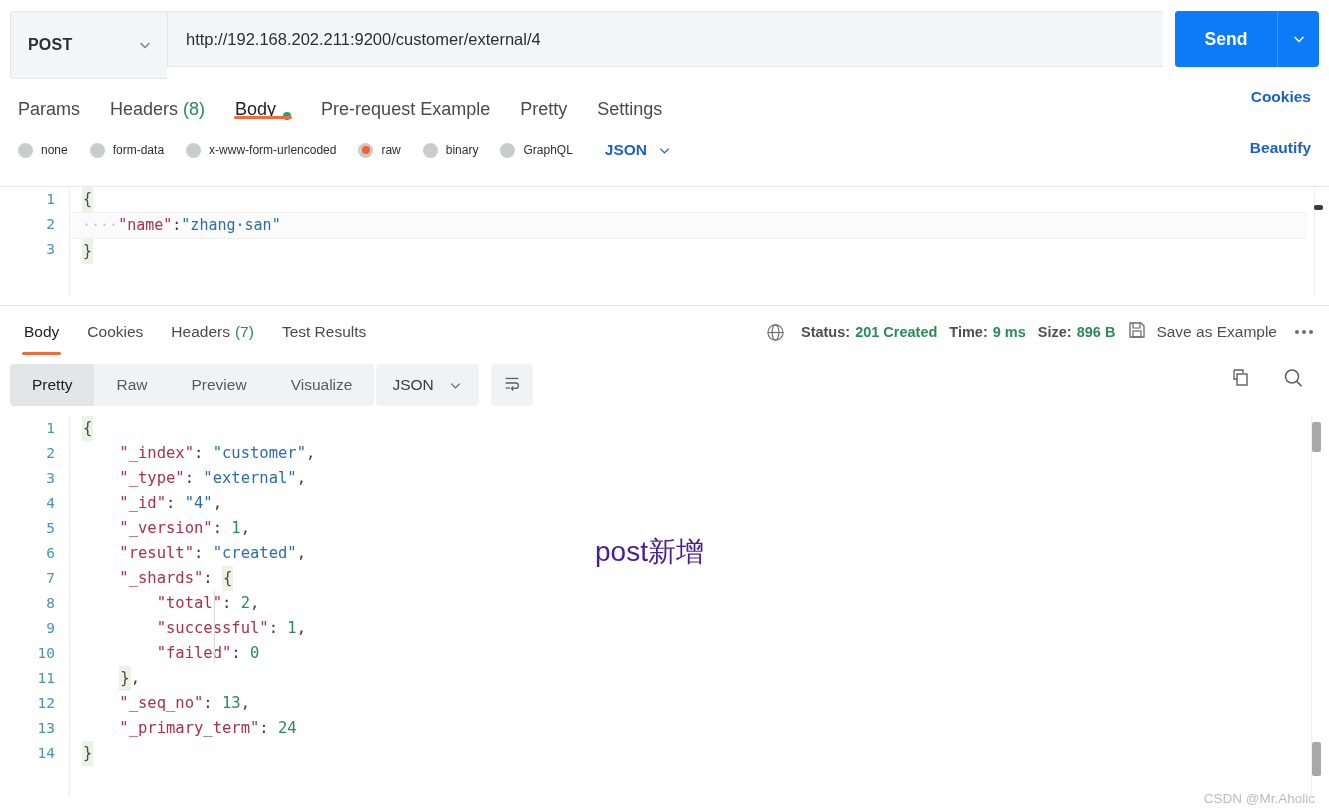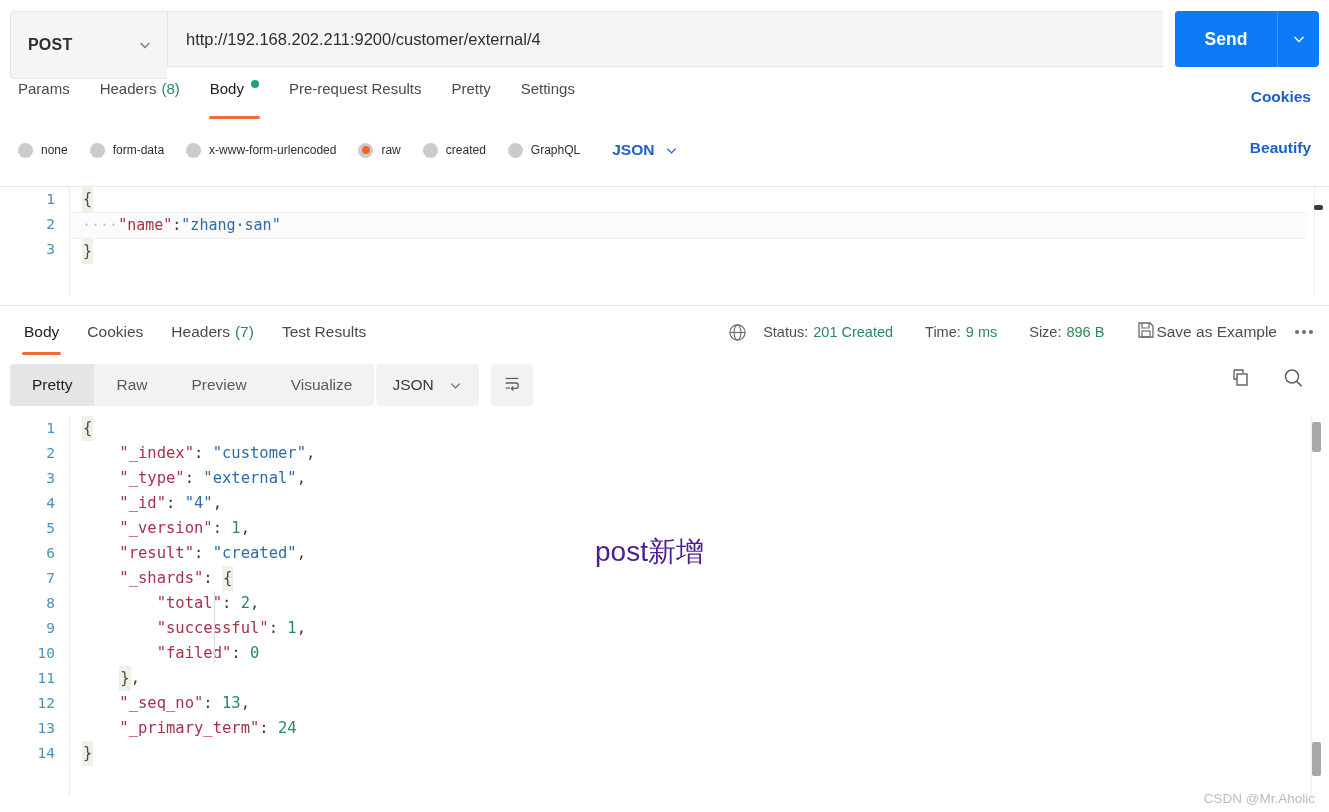--- a/index.html
+++ b/index.html
@@ -60,22 +60,22 @@
     width: 42px; display:flex; align-items:center; justify-content:center;
     border-left: 1px solid #3f96f9; color:#fff; cursor:pointer;
   }
 
   
   .req-tabs {
     position: absolute; left: 0; top: 80px; width: 1329px; height: 40px;
   }
   .tabs-inner { display:flex; align-items:center; height: 40px; padding-left: 18px; gap: 0px; }
   .rtab {
-    position: relative; height: 40px; display:flex; align-items:flex-start;
-    padding: 0 15px; font-size: 15px; color: #4a4a4a; cursor: pointer; white-space: nowrap;
+    position: relative; height: 40px; display:flex; align-items:flex-end;
+    padding: 0 15px; font-size: 18px; color: #4a4a4a; cursor: pointer; white-space: nowrap;
   }
   .rtab.first { padding-left: 0; }
   .rtab.active { color: #212121; font-weight: 400; }
   .rtab .under {
     position:absolute; left:14px; right:14px; bottom: 1px; height: 3px;
     background: #f26b3a; border-radius: 2px;
   }
   .rtab .cnt { color: #2a8a5a; margin-left: 5px; }
   .dot-green {
     width: 8px; height: 8px; border-radius: 50%; background: #1ea672;
@@ -168,24 +168,24 @@
   .rstab .under2 {
     position:absolute; left: 12px; right: 12px; bottom: -4px; height: 3px;
     background:#f26b3a; border-radius:2px;
   }
   .rstab .cnt { color:#2a8a5a; margin-left:5px; }
 
   .status-bar {
     position:absolute; right: 12px; top: 316px; height: 32px;
     display:flex; align-items:center; gap: 0px; white-space: nowrap;
   }
-  .sb-item { font-size: 14.5px; color: #4f4f4f; margin-right: 32px; display:flex; align-items:center; gap:5px; }
+  .sb-item { font-size: 14.5px; color: #4f4f4f; margin-right: 12px; display:flex; align-items:center; gap:5px;font-weight:bold; }
   .sb-val { color: #2a8a5a; }
   .sb-icon { color:#6b6b6b; display:flex; align-items:center; margin-right: 16px; }
-  .save-ex { display:flex; align-items:center; font-size:15.5px; color:#4f4f4f; cursor:pointer; margin-right: 14px;}
+  .save-ex { display:flex; align-items:center; gap:9px; font-size:15.5px; color:#4f4f4f; cursor:pointer; margin-right: 14px;}
   .dots { display:flex; gap:3px; align-items:center; cursor:pointer; padding: 4px; }
   .dots i { width:4px; height:4px; border-radius:50%; background:#6b6b6b; display:block; }
 
   
   .resp-toolbar {
     position:absolute; left: 10px; top: 364px; height: 42px;
     display:flex; align-items:center;text-align:center;
   }
   .seg {
     display:flex; align-items:center; background:#f1f2f3; border-radius:4px; overflow:hidden; height: 42px;
@@ -286,21 +286,21 @@
       <div class="rtab">
         <span>Headers</span>
         <span class="cnt">(8)</span>
       </div>
       <div class="rtab active">
         <span>Body</span>
         <span class="dot-green"></span>
         <span class="under"></span>
       </div>
       <div class="rtab">
-        <span>Pre-request Results</span>
+        <span>Pre-request Example</span>
       </div>
       <div class="rtab">
         <span>Pretty</span>
       </div>
       <div class="rtab">
         <span>Settings</span>
       </div>
     </div>
   </div>
 
@@ -319,21 +319,21 @@
     <div class="radio-item">
       <span class="radio"></span>
       <span>x-www-form-urlencoded</span>
     </div>
     <div class="radio-item">
       <span class="radio sel"></span>
       <span>raw</span>
     </div>
     <div class="radio-item">
       <span class="radio"></span>
-      <span>created</span>
+      <span>binary</span>
     </div>
     <div class="radio-item">
       <span class="radio"></span>
       <span>GraphQL</span>
     </div>
     <div class="json-sel">
       <span class="lbl">JSON</span>
       <span class="chev2">
         <svg width="15" height="15" viewBox="0 0 16 16">
             <path d="M3.5 6 L8 10.5 L12.5 6" fill="none" stroke="currentColor" stroke-width="1.4"></path>

